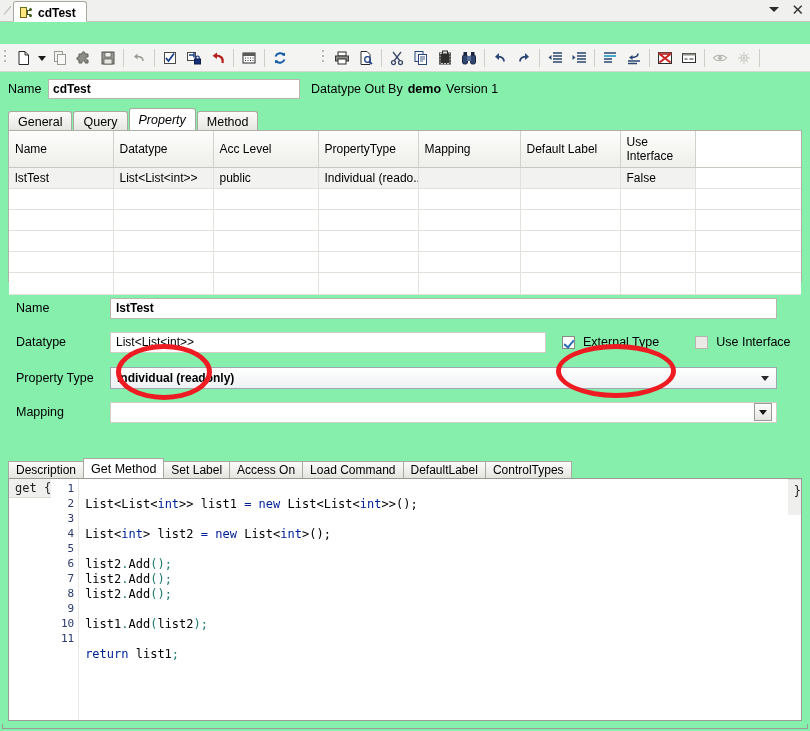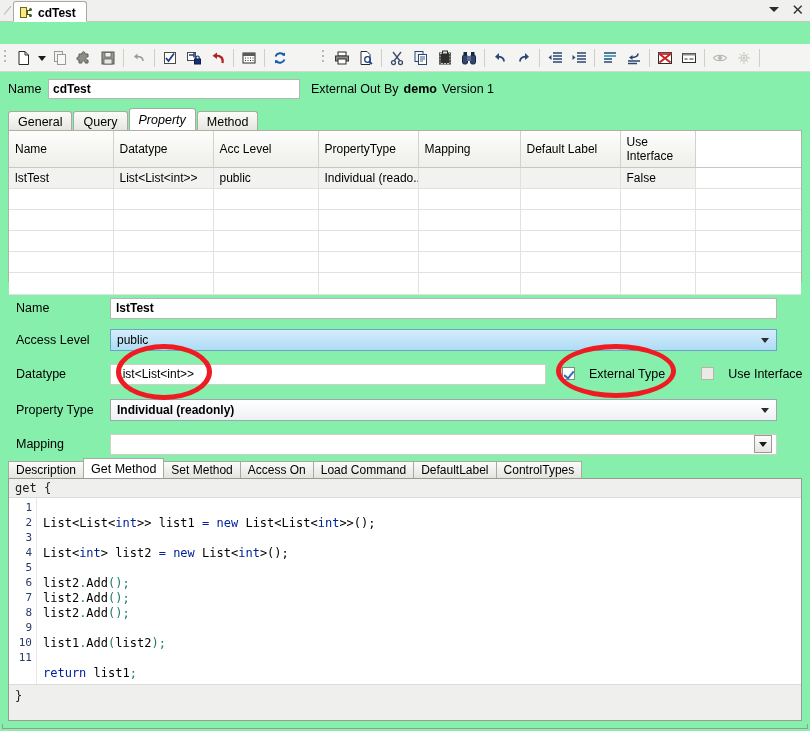--- a/index.html
+++ b/index.html
@@ -274,21 +274,21 @@
     display: flex; align-items: center; justify-content: center;
   }
   .dropbtn .tri {
     width: 0; height: 0;
     border-left: 4px solid transparent;
     border-right: 4px solid transparent;
     border-top: 5px solid #1a1a1a;
   }
 
   .chkbox {
-    display: flex; align-items: flex-start; gap: 14px;
+    display: flex; align-items: center; gap: 8px;
     font-size: 12.5px;
   }
   .cbsq {
     width: 13px; height: 13px;
     border: 1px solid #8a8a84;
     background: #ffffff;
     position: relative;
   }
   .cbsq.disabled { background: #eceae6; border-color: #b5b5ad; }
   .cbsq.checked::after {
@@ -332,21 +332,21 @@
     font-size: 12.5px;
     z-index: 3;
   }
 
   
   .editor {
     position: absolute; left: 8px; top: 478px;
     width: 794px; height: 243px;
     border: 1px solid #9a9a94;
     background: #ffffff;
-    display: flex; flex-direction: column;
+    display: flex; flex-direction: row;
   }
   .code-head, .code-foot {
     background: #efefed;
     font-family: "DejaVu Sans Mono", monospace;
     font-size: 12px;
     padding: 2px 0 2px 6px;
     color: #222;
   }
   .code-head { border-bottom: 1px solid #dcdcd6; height: 19px; }
   .code-foot { border-top: 1px solid #dcdcd6; height: 36px; padding-top: 4px; }
@@ -631,21 +631,21 @@
         </svg>
       </div>
       <div class="tb-sep"></div>
     </div>
   </div>
 
   <div class="name-row">
     <div class="name-label">Name</div>
     <div class="name-input" placeholder="">cdTest</div>
     <div class="checked-info">
-      <span>External Out By</span>
+      <span>Datatype Out By</span>
       <b>demo</b>
       <span>Version 1</span>
     </div>
   </div>
 
   <div class="tabstrip">
     <div class="tab">General</div>
     <div class="tab">Query</div>
     <div class="tab active">Property</div>
     <div class="tab">Method</div>
@@ -740,27 +740,20 @@
     </table>
   </div>
 
   <div class="form">
 
     <div class="frow">
       <div class="flabel">Name</div>
       <div class="ftext" style="width:667px;" placeholder="">lstTest</div>
     </div>
 
-    <div class="frow">
-      <div class="flabel">Access Level</div>
-      <div class="fcombo sel" style="width:667px;">
-        <span>public</span>
-        <span class="arrow"></span>
-      </div>
-    </div>
 
     <div class="frow" style="height:36px;">
       <div class="flabel">Datatype</div>
       <div class="fplain" style="width:436px;" placeholder="">List&lt;List&lt;int&gt;&gt;</div>
       <div class="chkbox" style="margin-left:16px;">
         <span class="cbsq checked"></span>
         <span>External Type</span>
       </div>
       <div class="chkbox" style="margin-left:36px;">
         <span class="cbsq disabled"></span>
@@ -786,21 +779,21 @@
       </div>
     </div>
   </div>
 
   <div class="annot" style="left:116px; top:344px; width:96px; height:56px;"></div>
   <div class="annot" style="left:556px; top:344px; width:120px; height:54px;"></div>
 
   <div class="btabs">
     <div class="bt">Description</div>
     <div class="bt active">Get Method</div>
-    <div class="bt">Set Method</div>
+    <div class="bt">Set Label</div>
     <div class="bt">Access On</div>
     <div class="bt">Load Command</div>
     <div class="bt">DefaultLabel</div>
     <div class="bt">ControlTypes</div>
   </div>
 
   <div class="editor">
     <div class="code-head">get {</div>
     <div class="code-body">
       <div class="gutter">

